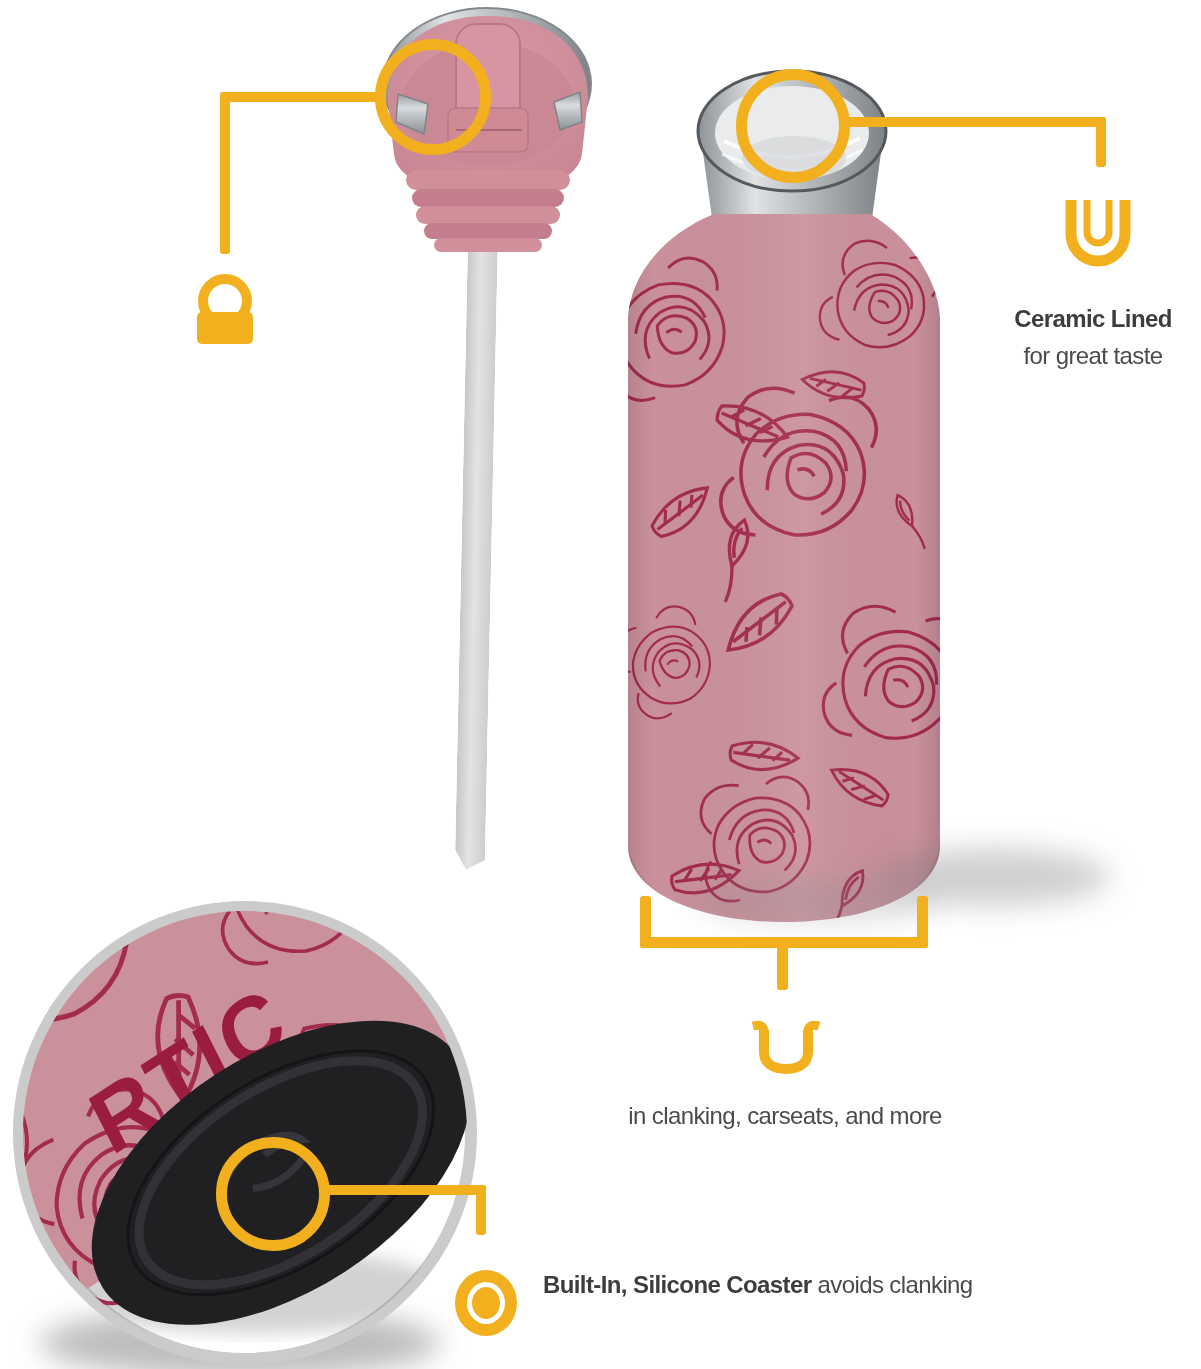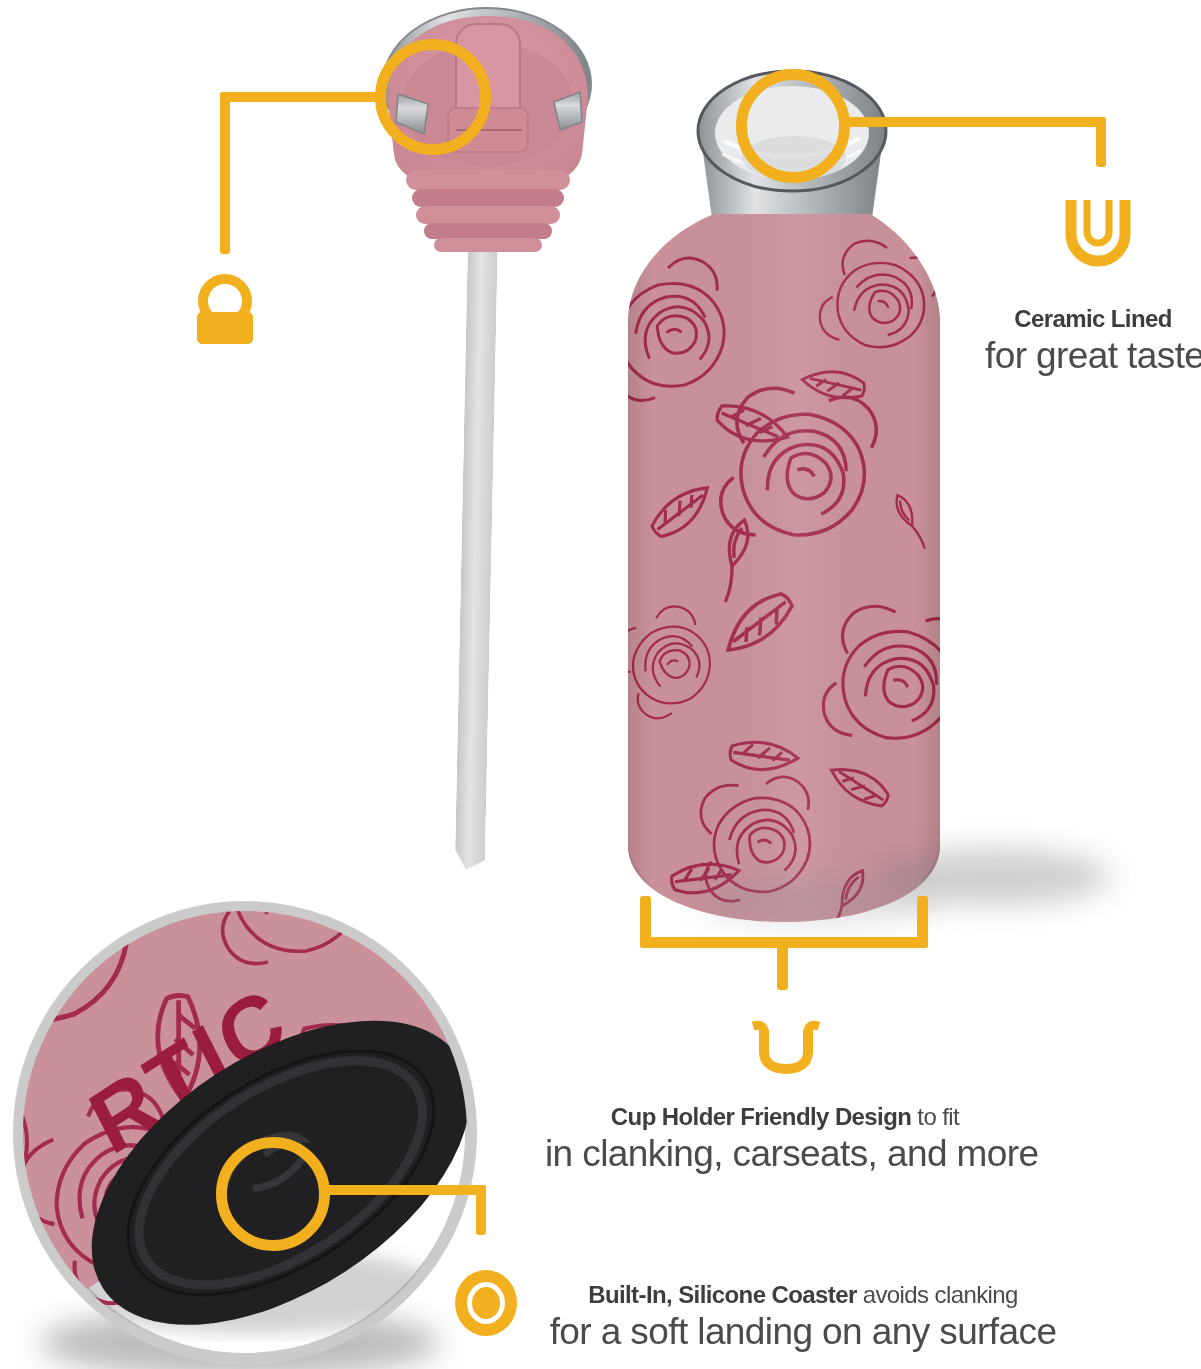--- a/index.html
+++ b/index.html
@@ -25,23 +25,23 @@
   .ann-circle{
     position:absolute;border:11px solid var(--accent);border-radius:50%;
     box-sizing:border-box;background:transparent;
   }
   
   .yline{position:absolute;background:var(--accent);border-radius:3px;}
   
   .callout-text{position:absolute;color:var(--text-body);letter-spacing:-0.6px;}
   .callout-text .t-bold{font-weight:700;color:var(--text-dark);}
   .tc{text-align:center;}
-  .tl{text-align:center;margin-top:10px;}
+  .tl{text-align:left;}
   .l1{font-size:24px;line-height:38px;white-space:nowrap;}
-  .l2{font-size:37px;line-height:36px;white-space:nowrap;}
+  .l2{font-size:24px;line-height:36px;white-space:nowrap;}
   
   .coaster{
     position:absolute;width:62px;height:66px;border-radius:50%;
     background:var(--accent);display:flex;align-items:center;justify-content:center;
   }
   .coaster-ring{
     width:38px;height:42px;border:5px solid #fff;border-radius:50%;box-sizing:border-box;
   }
   .shadow{position:absolute;border-radius:50%;filter:blur(14px);}
 </style>
@@ -193,21 +193,20 @@
   <div class="yline" style="left:640px;top:937px;width:288px;height:11px;"></div>
   <div class="yline" style="left:777px;top:937px;width:11px;height:53px;"></div>
 
   <svg class="abs" style="left:748px;top:1020px;" width="76" height="54" viewBox="0 0 76 54">
     <path d="M16,10 L16,32 C16,44 26,49 38,49 C50,49 60,44 60,32 L60,10" fill="none" stroke="var(--accent,#F2B01E)" stroke-width="10"></path>
     <path d="M16,12 C16,6 12,4 5,6" fill="none" stroke="var(--accent,#F2B01E)" stroke-width="9"></path>
     <path d="M60,12 C60,6 64,4 71,6" fill="none" stroke="var(--accent,#F2B01E)" stroke-width="9"></path>
   </svg>
 
   <div class="callout-text tc" style="left:545px;top:1098px;width:480px;">
-    <div class="l1"><span class="t-bold">Cup Holder Friendly Design</span><span> to fit</span></div>
     <div class="l2">in clanking, carseats, and more</div>
   </div>
 
   <div class="shadow" style="left:40px;top:1308px;width:400px;height:70px;background:rgba(90,90,95,0.4);"></div>
 
   <svg class="abs" style="left:5px;top:893px;" width="482" height="472" viewBox="0 0 482 472">
     <defs>
       <clipPath id="insetClip">
           <circle cx="240" cy="240" r="222"></circle>
         </clipPath>
@@ -240,16 +239,15 @@
   <div class="ann-circle" style="left:216px;top:1137px;width:114px;height:114px;"></div>
   <div class="yline" style="left:324px;top:1185px;width:162px;height:10px;"></div>
   <div class="yline" style="left:476px;top:1185px;width:10px;height:50px;"></div>
 
   <div class="coaster" style="left:455px;top:1270px;">
     <div class="coaster-ring"></div>
   </div>
 
   <div class="callout-text tl" style="left:543px;top:1266px;width:520px;">
     <div class="l1"><span class="t-bold">Built-In, Silicone Coaster</span><span> avoids clanking</span></div>
-    <div class="l2">for a soft landing on any surface</div>
   </div>
 
 </div>
 
 </body></html>

